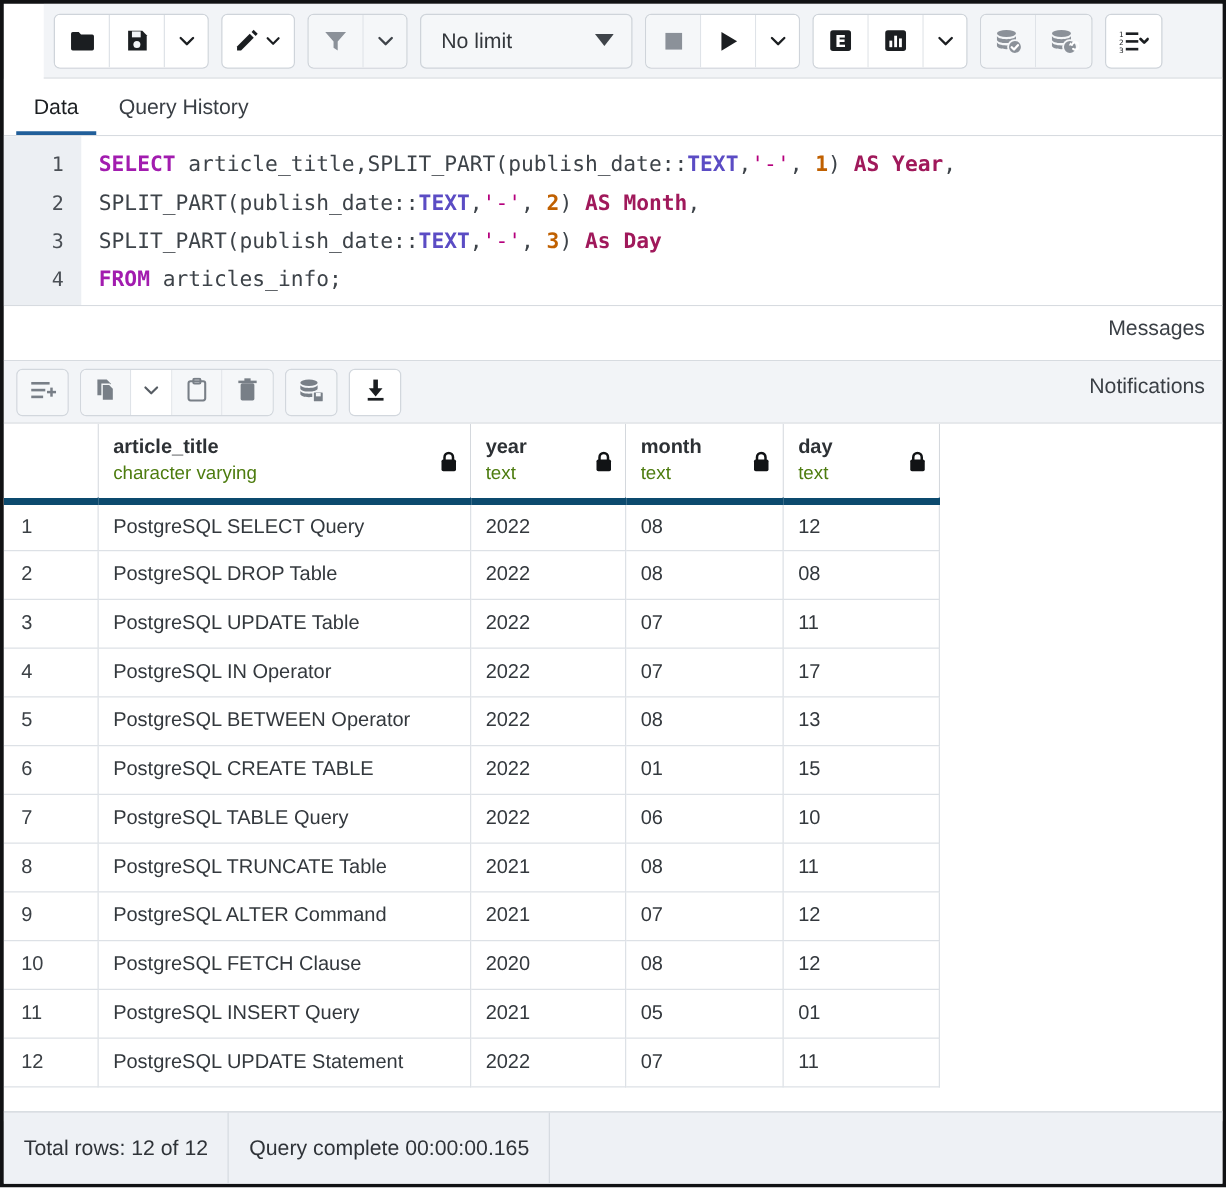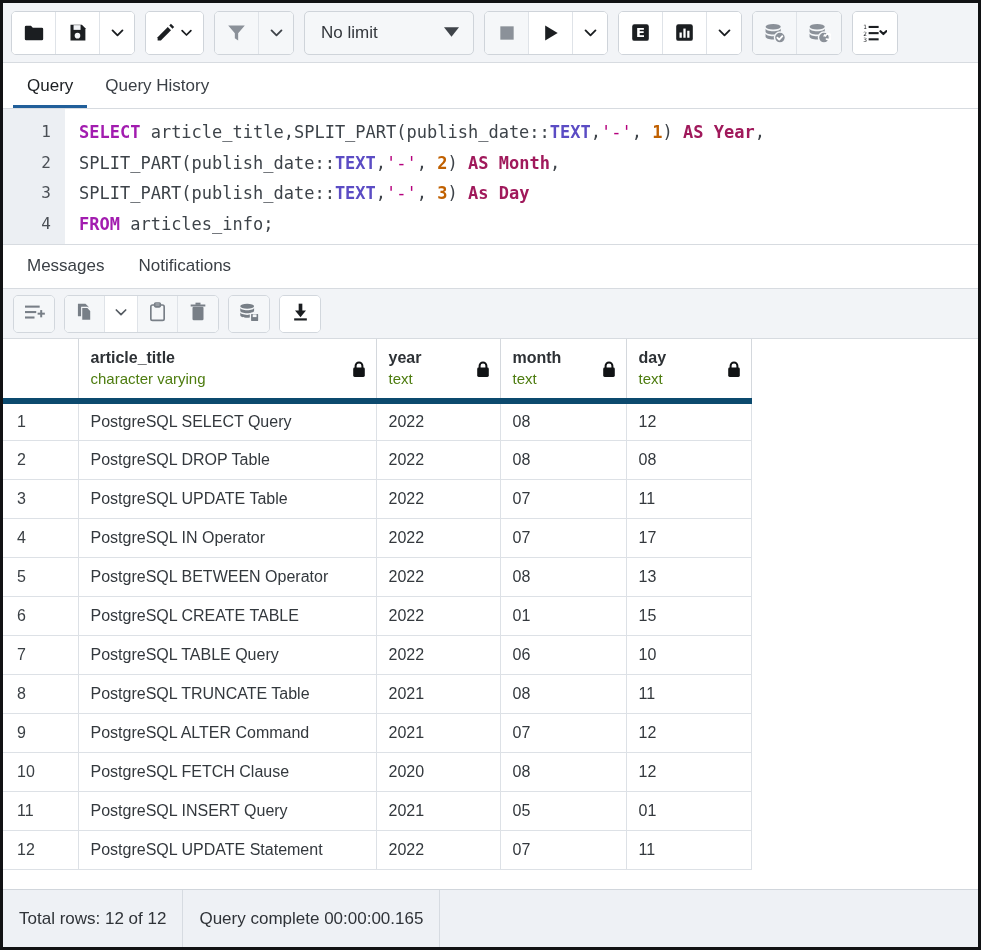--- a/index.html
+++ b/index.html
@@ -21,20 +21,21 @@
 
   
   .toolbar {
     height: 60px;
     background: #f2f4f7;
     display: flex;
     align-items: center;
     padding: 0 8px;
     gap: 10px;
     border-bottom: 1px solid #d7dbe0;
+    margin-left: 32px;
   }
   .btn-group {
     display: flex;
     align-items: stretch;
     border: 1px solid #cfd4da;
     border-radius: 5px;
     overflow: hidden;
     background: #ffffff;
     height: 44px;
   }
@@ -137,20 +138,21 @@
 
   
   .res-tabstrip {
     display: flex;
     align-items: flex-end;
     height: 44px;
     background: #ffffff;
     border-bottom: 1px solid #d7dbe0;
     padding-left: 10px;
     gap: 6px;
+    flex-direction: column;
   }
 
   
   .data-toolbar {
     height: 50px;
     background: #f2f4f7;
     display: flex;
     align-items: center;
     padding: 0 10px;
     gap: 9px;
@@ -434,21 +436,21 @@
             <path fill="none" stroke="#1b1e21" stroke-width="2.4" stroke-linecap="round" stroke-linejoin="round" d="M19 9l3.2 3.2L25.4 9"></path>
           </svg>
         </span>
       </button>
     </div>
 
   </div>
 
   <div class="tabstrip">
     <div class="tab active">
-      <span>Query</span>
+      <span>Data</span>
     </div>
     <div class="tab">
       <span>Query History</span>
     </div>
   </div>
 
   <div class="editor">
     <div class="gutter">
       <div>1</div>
       <div>2</div>

